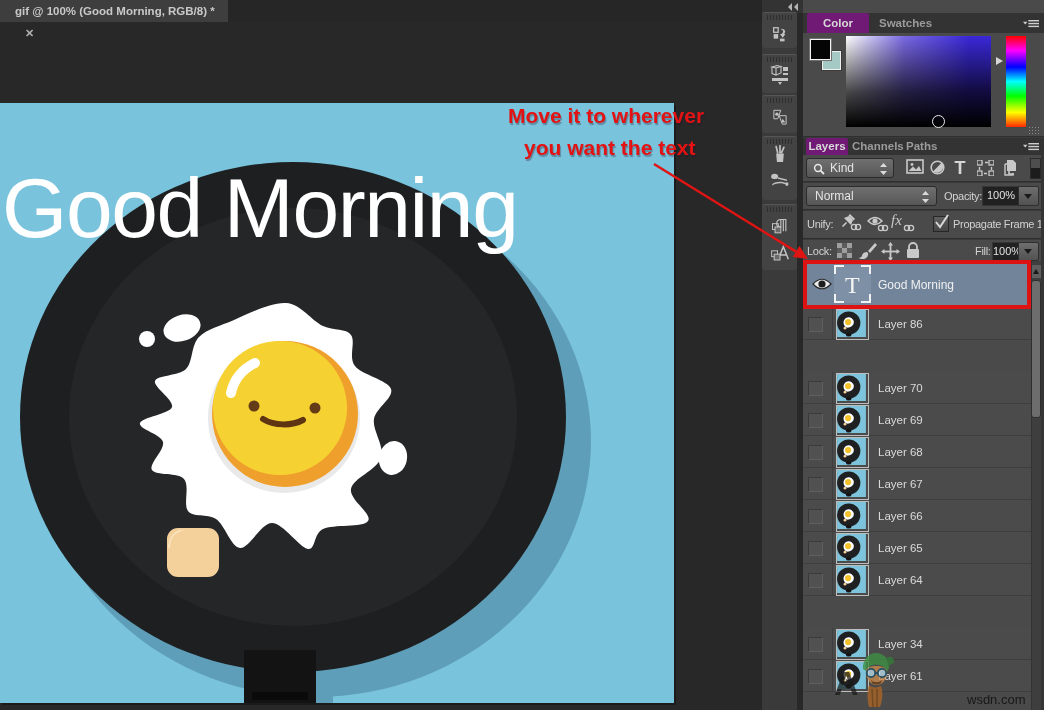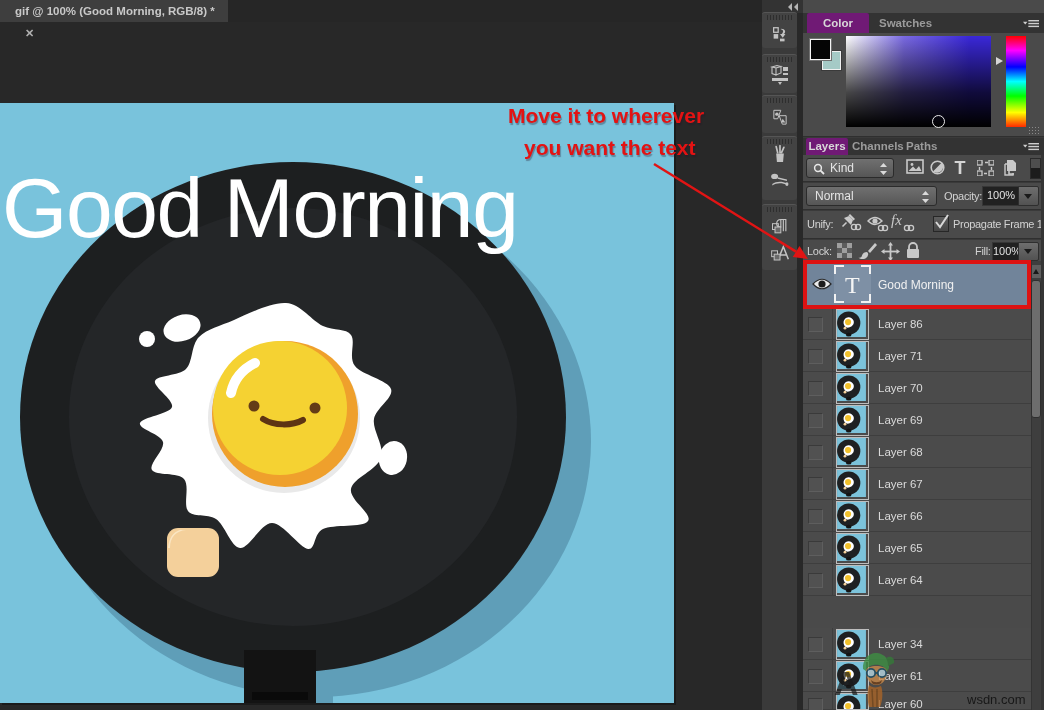--- a/index.html
+++ b/index.html
@@ -345,28 +345,20 @@
     </defs>
   </svg>
   <div class="lrow" style="top:308px">
       <div class="cb"></div>
       <div class="vline"></div>
       <div class="th"><svg width="29" height="27" viewBox="0 0 31 29">
           <use href="#minithumb"></use>
         </svg></div>
       <div class="nm">Layer 86</div>
     </div>
-  <div class="lrow" style="top:340px">
-      <div class="cb"></div>
-      <div class="vline"></div>
-      <div class="th"><svg width="29" height="27" viewBox="0 0 31 29">
-          <use href="#minithumb"></use>
-        </svg></div>
-      <div class="nm">Layer 71</div>
-    </div>
   <div class="lrow" style="top:372px">
       <div class="cb"></div>
       <div class="vline"></div>
       <div class="th"><svg width="29" height="27" viewBox="0 0 31 29">
           <use href="#minithumb"></use>
         </svg></div>
       <div class="nm">Layer 70</div>
     </div>
   <div class="lrow" style="top:404px">
       <div class="cb"></div>
@@ -424,28 +416,20 @@
         </svg></div>
       <div class="nm">Layer 34</div>
     </div>
   <div class="lrow" style="top:660px">
       <div class="cb"></div>
       <div class="vline"></div>
       <div class="th"><svg width="29" height="27" viewBox="0 0 31 29">
           <use href="#minithumb"></use>
         </svg></div>
       <div class="nm">Layer 61</div>
-    </div>
-  <div class="lrow" style="top:692px;height:18px;">
-      <div class="cb" style="top:6px"></div>
-      <div class="vline"></div>
-      <div class="th" style="height:15px;overflow:hidden;"><svg width="29" height="27" viewBox="0 0 31 29">
-          <use href="#minithumb"></use>
-        </svg></div>
-      <div class="nm" style="top:6px">Layer 60</div>
     </div>
 </div>
 
 <div class="abs" style="left:1041px;top:155px;width:3px;height:555px;background:#353535;"></div>
 
 <div class="abs" style="left:803px;top:260px;width:228px;height:49px;border:4px solid #dd1212;box-sizing:border-box;z-index:40;"></div>
 
 <div class="abs" id="watermark" style="z-index:50">
   <div class="abs" style="left:14px;top:24px;font-size:34px;font-weight:bold;color:rgba(25,25,25,0.72);letter-spacing:3.5px;">A</div>
   <svg class="abs" style="left:40px;top:10px;opacity:0.8" width="36" height="58" viewBox="0 0 36 58">

